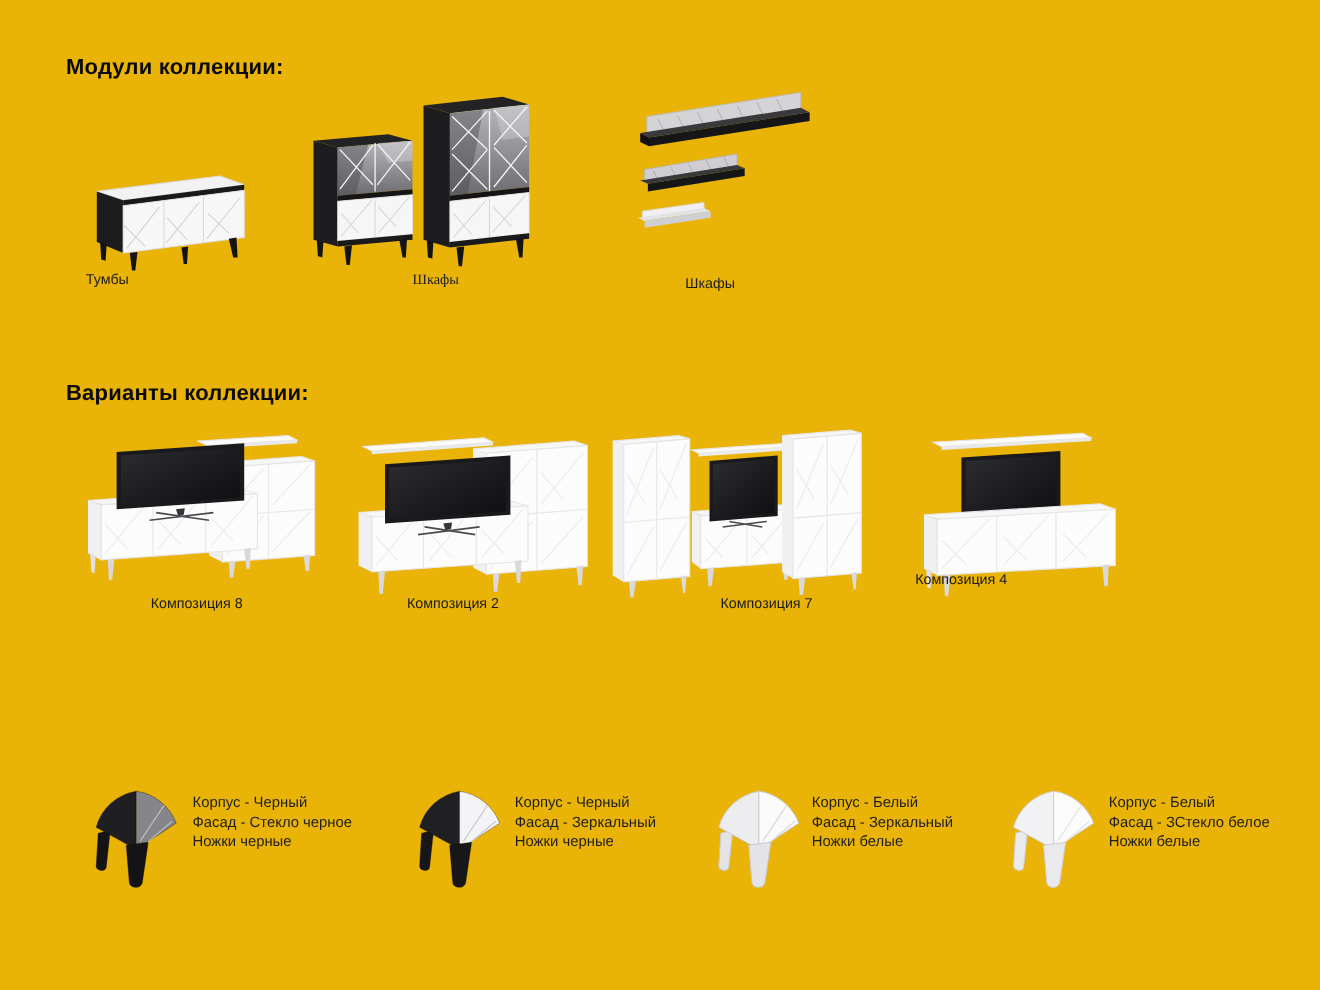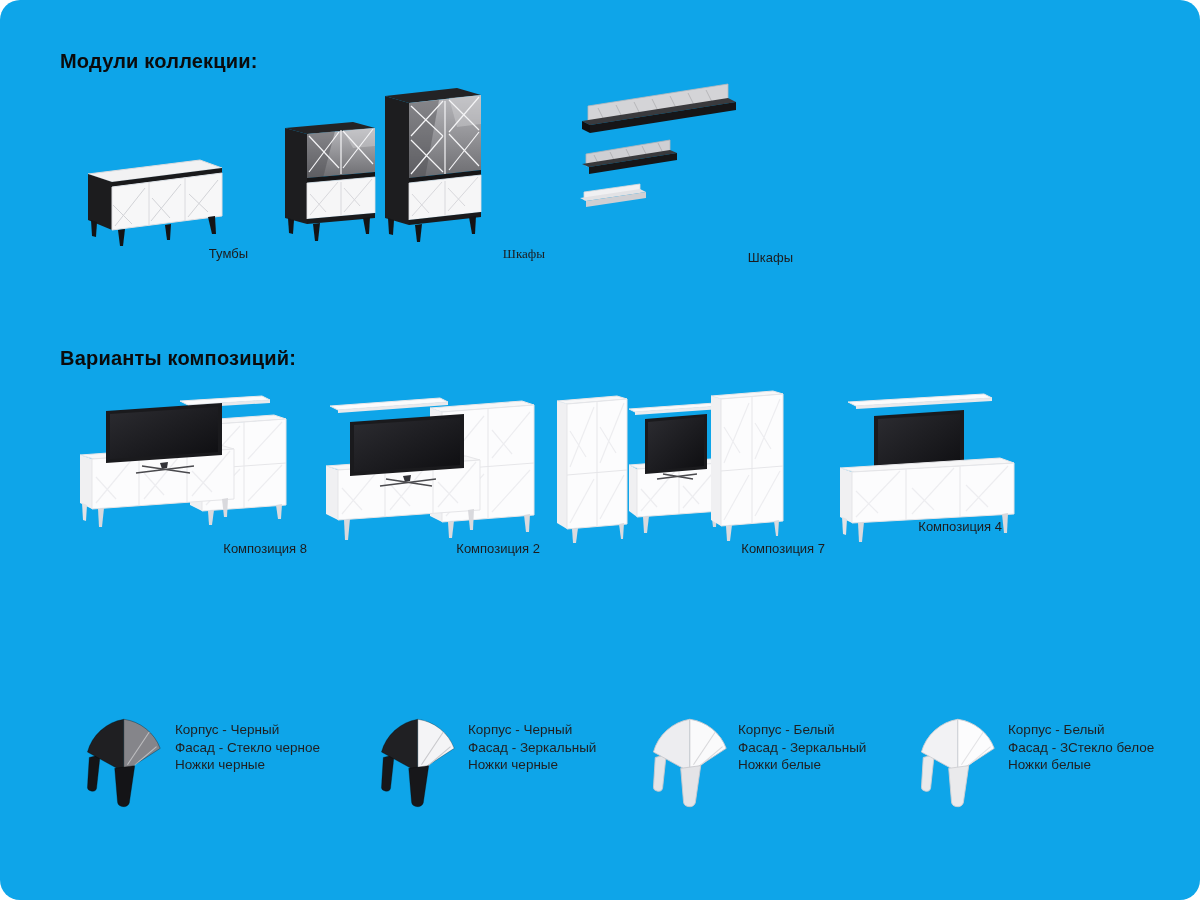--- a/index.html
+++ b/index.html
@@ -1,19 +1,19 @@
 <!DOCTYPE html>
 <html><head>
 <meta charset="utf-8">
 <style>
   html,body{margin:0;padding:0;background:#fff;}
-  .page{position:relative;width:1200px;height:900px;background:#0ea5e9;overflow:hidden;
-        font-family:"Liberation Sans",sans-serif;border-radius:20px;}
+  .page{position:relative;width:1200px;height:900px;background:#eab308;overflow:hidden;
+        font-family:"Liberation Sans",sans-serif;}
   .section-title{position:absolute;font-weight:700;font-size:20px;color:#0b0b0c;letter-spacing:.2px;}
-  .item-label{position:absolute;font-size:13px;color:#1c1c1e;text-align:right;width:170px;}
+  .item-label{position:absolute;font-size:13px;color:#1c1c1e;text-align:left;width:170px;}
   .finish-item{position:absolute;}
   .finish-swatch{position:absolute;width:92px;height:100px;}
   .finish-text{position:absolute;top:8px;}
   .finish-line{font-size:13.5px;line-height:17.5px;color:#1f1f21;white-space:nowrap;}
   svg{position:absolute;display:block;}
   .thinline{stroke:#ededf0;stroke-width:1.2;fill:none;}
   .whiteseam{stroke:#e6e6e9;stroke-width:1;fill:none;}
 </style>
 </head>
 <body>
@@ -101,21 +101,21 @@
     <path d="M16,75 L21,85 M32,72 L37,82 M48,69 L53,79 M64,66 L69,76 M80,63 L85,73" stroke="#a5a5a9" stroke-width="1" fill="none" opacity="0.7"></path>
     <polygon points="4,84 92,70 99,73 11,87" fill="#39393c"></polygon>
     <polygon points="11,87 99,73 99,80 11,94" fill="#161618"></polygon>
 
     <polygon points="6,112 62,104 62,112 6,120" fill="#f0f0f2" stroke="#d8d8db" stroke-width="0.8"></polygon>
     <polygon points="2,118 62,109 68,112 8,121" fill="#e2e2e5"></polygon>
     <polygon points="8,121 68,112 68,118 8,127" fill="#cfcfd3"></polygon>
   </svg>
   <div class="item-label" style="left:623px;top:250px;">Шкафы</div>
 
-  <div class="section-title" style="left:60px;top:347px;">Варианты композиций:</div>
+  <div class="section-title" style="left:60px;top:347px;">Варианты коллекции:</div>
 
   <svg style="left:72px;top:393px;" width="232" height="152" viewBox="0 0 232 152">
     <g>
       <polygon points="108,8 190,3 198,7 116,12" fill="#fbfbfc" stroke="#e6e6e9" stroke-width="1"></polygon>
       <polygon points="116,12 198,7 198,10 116,15" fill="#e9e9ec"></polygon>
     </g>
     <g>
       <polygon points="118,28 202,22 214,26 130,32" fill="#f7f7f8" stroke="#e6e6e9" stroke-width="1"></polygon>
       <polygon points="118,28 130,32 130,118 118,112" fill="#f0f0f2"></polygon>
       <polygon points="130,32 214,26 214,112 130,118" fill="#fcfcfd" stroke="#e5e5e8" stroke-width="1"></polygon>

